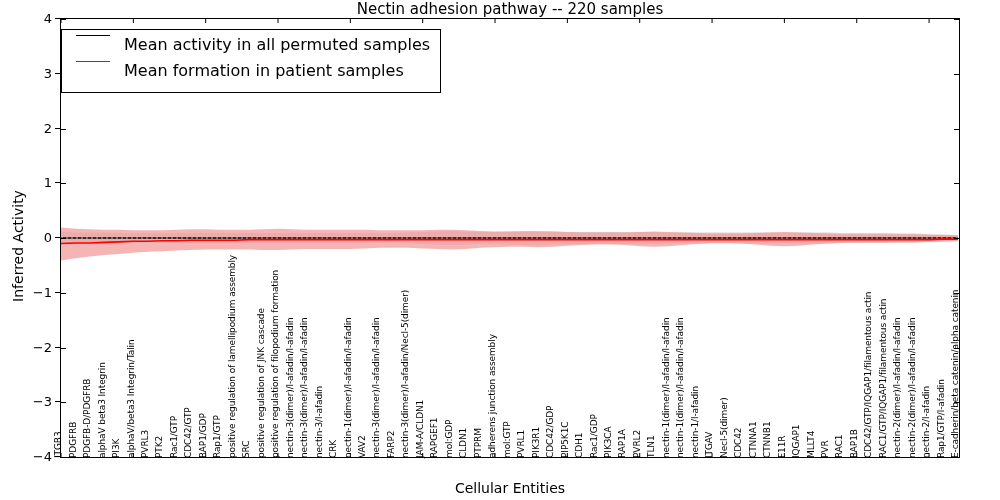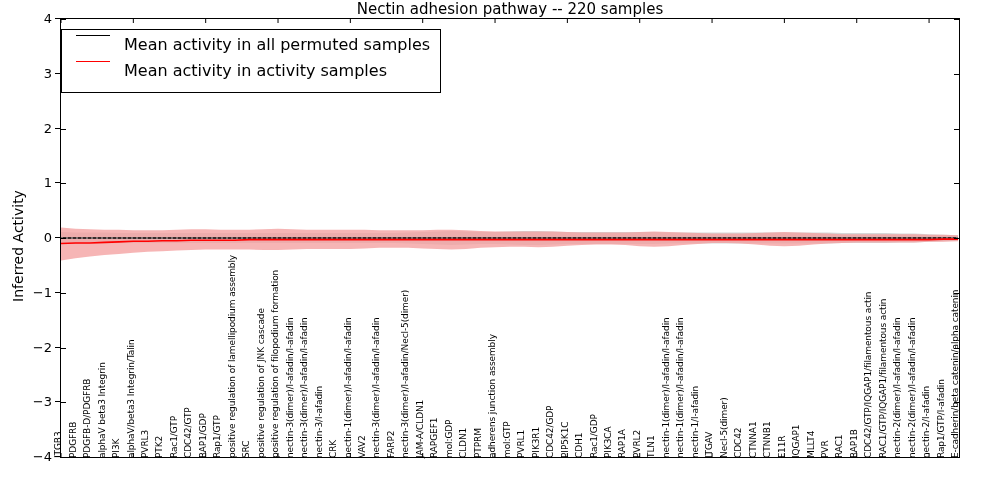--- a/index.html
+++ b/index.html
@@ -109,20 +109,21 @@
       <div class="yt" style="top: 182.25px;">1</div>
       <div class="ytmark" style="top: 182.25px;"></div>
       <div class="yt" style="top: 127.5px;">2</div>
       <div class="ytmark" style="top: 127.5px;"></div>
       <div class="yt" style="top: 72.75px;">3</div>
       <div class="ytmark" style="top: 72.75px;"></div>
       <div class="yt" style="top: 18px;">4</div>
       <div class="ytmark" style="top: 18px;"></div>
     </div>
 
+  <div id="xaxis-title">Cellular Entities</div>
 
   <div id="plot">
     <svg id="canvas" width="898" height="438" viewBox="0 0 898 438">
       <g id="band-permuted">
           <path d="M0.00,212.98 L14.47,213.53 L28.94,213.53 L43.40,213.53 L57.87,214.07 L72.34,214.07 L86.81,214.07 L101.27,214.07 L115.74,214.07 L130.21,214.07 L144.68,214.07 L159.15,214.07 L173.61,214.07 L188.08,214.07 L202.55,214.07 L217.02,214.07 L231.48,214.07 L245.95,214.07 L260.42,214.07 L274.89,214.07 L289.35,214.07 L303.82,214.07 L318.29,214.07 L332.76,214.07 L347.23,213.53 L361.69,212.98 L376.16,212.43 L390.63,211.88 L405.10,212.43 L419.56,212.98 L434.03,212.98 L448.50,212.43 L462.97,211.88 L477.44,211.88 L491.90,212.43 L506.37,212.98 L520.84,212.98 L535.31,212.98 L549.77,212.98 L564.24,212.98 L578.71,212.98 L593.18,212.98 L607.65,213.53 L622.11,213.53 L636.58,213.53 L651.05,213.53 L665.52,213.53 L679.98,213.53 L694.45,213.53 L708.92,213.53 L723.39,213.53 L737.85,213.53 L752.32,213.53 L766.79,213.53 L781.26,214.07 L795.73,214.07 L810.19,214.07 L824.66,214.07 L839.13,214.62 L853.60,214.62 L868.06,215.17 L882.53,215.72 L897.00,216.26 L897.00,221.74 L882.53,222.28 L868.06,222.83 L853.60,223.38 L839.13,223.38 L824.66,223.93 L810.19,223.93 L795.73,223.93 L781.26,223.93 L766.79,224.47 L752.32,224.47 L737.85,224.47 L723.39,224.47 L708.92,224.47 L694.45,224.47 L679.98,224.47 L665.52,224.47 L651.05,224.47 L636.58,224.47 L622.11,224.47 L607.65,224.47 L593.18,225.02 L578.71,225.02 L564.24,225.02 L549.77,225.02 L535.31,225.02 L520.84,225.02 L506.37,225.02 L491.90,225.57 L477.44,226.12 L462.97,226.12 L448.50,225.57 L434.03,225.02 L419.56,225.02 L405.10,225.57 L390.63,226.12 L376.16,225.57 L361.69,225.02 L347.23,224.47 L332.76,223.93 L318.29,223.93 L303.82,223.93 L289.35,223.93 L274.89,223.93 L260.42,223.93 L245.95,223.93 L231.48,223.93 L217.02,223.93 L202.55,223.93 L188.08,223.93 L173.61,223.93 L159.15,223.93 L144.68,223.93 L130.21,223.93 L115.74,223.93 L101.27,223.93 L86.81,223.93 L72.34,223.93 L57.87,223.93 L43.40,224.47 L28.94,224.47 L14.47,224.47 L0.00,225.02 Z" fill="#c8c8c8" fill-opacity="0.75" stroke="none"></path>
         </g>
       <g id="band-patient">
           <path d="M0.00,208.60 L14.47,209.69 L28.94,210.24 L43.40,210.79 L57.87,210.79 L72.34,211.34 L86.81,211.34 L101.27,211.34 L115.74,210.79 L130.21,210.24 L144.68,210.24 L159.15,210.79 L173.61,210.79 L188.08,210.79 L202.55,210.24 L217.02,209.69 L231.48,210.24 L245.95,210.79 L260.42,210.79 L274.89,210.79 L289.35,210.79 L303.82,210.79 L318.29,211.34 L332.76,211.34 L347.23,211.34 L361.69,211.34 L376.16,210.79 L390.63,210.79 L405.10,211.34 L419.56,211.88 L434.03,212.43 L448.50,212.43 L462.97,212.43 L477.44,212.43 L491.90,212.43 L506.37,212.98 L520.84,213.53 L535.31,213.53 L549.77,213.53 L564.24,213.53 L578.71,212.98 L593.18,212.43 L607.65,212.98 L622.11,213.53 L636.58,214.07 L651.05,214.62 L665.52,214.62 L679.98,214.62 L694.45,214.07 L708.92,213.53 L723.39,212.98 L737.85,213.53 L752.32,214.07 L766.79,214.62 L781.26,215.17 L795.73,215.17 L810.19,215.17 L824.66,215.17 L839.13,215.17 L853.60,215.17 L868.06,215.72 L882.53,215.72 L897.00,216.26 L897.00,222.28 L882.53,222.83 L868.06,222.83 L853.60,223.38 L839.13,223.38 L824.66,223.38 L810.19,223.38 L795.73,223.38 L781.26,223.93 L766.79,224.47 L752.32,225.57 L737.85,226.67 L723.39,227.21 L708.92,226.67 L694.45,225.57 L679.98,224.47 L665.52,223.93 L651.05,223.93 L636.58,225.02 L622.11,226.12 L607.65,227.21 L593.18,227.76 L578.71,227.21 L564.24,226.12 L549.77,225.57 L535.31,225.57 L520.84,226.12 L506.37,226.67 L491.90,227.76 L477.44,228.31 L462.97,227.76 L448.50,227.76 L434.03,228.31 L419.56,228.86 L405.10,229.95 L390.63,230.50 L376.16,229.95 L361.69,229.40 L347.23,228.86 L332.76,228.86 L318.29,228.86 L303.82,229.40 L289.35,229.95 L274.89,229.95 L260.42,229.95 L245.95,229.95 L231.48,230.50 L217.02,231.05 L202.55,231.05 L188.08,230.50 L173.61,230.50 L159.15,230.50 L144.68,230.50 L130.21,231.05 L115.74,231.59 L101.27,232.14 L86.81,232.69 L72.34,233.78 L57.87,234.88 L43.40,235.97 L28.94,237.61 L14.47,239.26 L0.00,241.45 Z" fill="#f4a0a0" fill-opacity="0.78" stroke="none"></path>
         </g>
       <path id="line-permuted" fill="none" stroke="#000000" stroke-width="1.4" d="M0.00,219.00 L14.47,219.00 L28.94,219.00 L43.40,219.00 L57.87,219.00 L72.34,219.00 L86.81,219.00 L101.27,219.00 L115.74,219.00 L130.21,219.00 L144.68,219.00 L159.15,219.00 L173.61,219.00 L188.08,219.00 L202.55,219.00 L217.02,219.00 L231.48,219.00 L245.95,219.00 L260.42,219.00 L274.89,219.00 L289.35,219.00 L303.82,219.00 L318.29,219.00 L332.76,219.00 L347.23,219.00 L361.69,219.00 L376.16,219.00 L390.63,219.00 L405.10,219.00 L419.56,219.00 L434.03,219.00 L448.50,219.00 L462.97,219.00 L477.44,219.00 L491.90,219.00 L506.37,219.00 L520.84,219.00 L535.31,219.00 L549.77,219.00 L564.24,219.00 L578.71,219.00 L593.18,219.00 L607.65,219.00 L622.11,219.00 L636.58,219.00 L651.05,219.00 L665.52,219.00 L679.98,219.00 L694.45,219.00 L708.92,219.00 L723.39,219.00 L737.85,219.00 L752.32,219.00 L766.79,219.00 L781.26,219.00 L795.73,219.00 L810.19,219.00 L824.66,219.00 L839.13,219.00 L853.60,219.00 L868.06,219.00 L882.53,219.00 L897.00,219.00"></path>
@@ -158,21 +159,21 @@
         </g>
     </svg>
 
     <div id="legend">
       <div class="row">
         <span class="swatch"></span>
         <span class="ltext">Mean activity in all permuted samples</span>
       </div>
       <div class="row">
         <span class="swatch red"></span>
-        <span class="ltext">Mean activity in activity samples</span>
+        <span class="ltext">Mean formation in patient samples</span>
       </div>
     </div>
   <div class="ltick" style="top: 438px;"></div>
       <div class="rtick" style="top: 438px;"></div>
       <div class="ltick" style="top: 383.25px;"></div>
       <div class="rtick" style="top: 383.25px;"></div>
       <div class="ltick" style="top: 328.5px;"></div>
       <div class="rtick" style="top: 328.5px;"></div>
       <div class="ltick" style="top: 273.75px;"></div>
       <div class="rtick" style="top: 273.75px;"></div>

